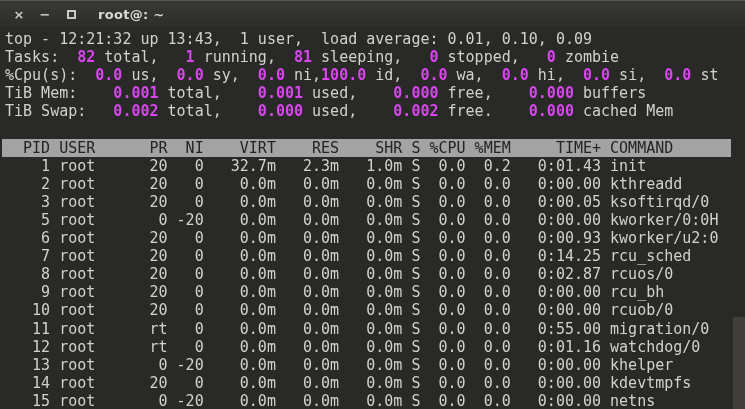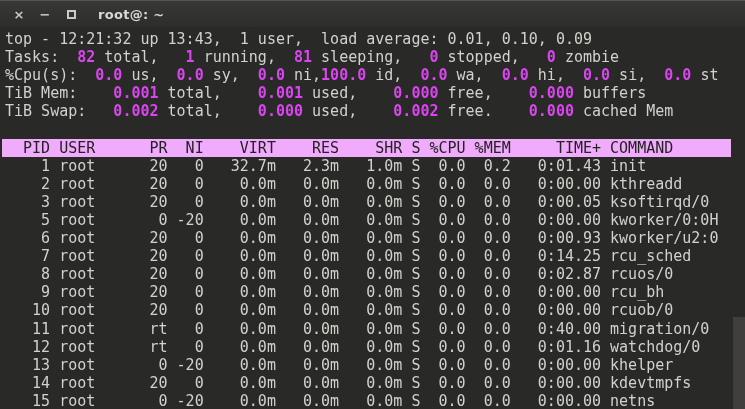--- a/index.html
+++ b/index.html
@@ -34,21 +34,21 @@
     position:absolute;top:27px;left:0;right:0;bottom:0;
     background:#292927;padding:3px 0 1px 5px;box-sizing:border-box;
     overflow:hidden;cursor:text;
   }
   .terminal-line{
     white-space:pre;height:18.1px;line-height:18.1px;
     font-size:15px;color:#d2d2cc;
   }
   .terminal-line .b{font-weight:bold;color:#d946ef;}
   .header-line{
-    background:#f0abfc;color:#232321;
+    background:#a3a3a3;color:#232321;
     width:729px;margin-left:-3px;padding-left:3px;box-sizing:border-box;
   }
   .scrollbar-thumb{
     position:absolute;right:0;bottom:0;width:12px;height:92px;
     background:#403f3d;cursor:pointer;
   }
 </style>
 </head>
 <body>
 
@@ -77,21 +77,21 @@
       <div class="terminal-line header-line">  PID USER      PR  NI    VIRT    RES    SHR S %CPU %MEM     TIME+ COMMAND</div>
       <div class="terminal-line">    1 root      20   0   32.7m   2.3m   1.0m S  0.0  0.2   0:01.43 init</div>
       <div class="terminal-line">    2 root      20   0    0.0m   0.0m   0.0m S  0.0  0.0   0:00.00 kthreadd</div>
       <div class="terminal-line">    3 root      20   0    0.0m   0.0m   0.0m S  0.0  0.0   0:00.05 ksoftirqd/0</div>
       <div class="terminal-line">    5 root       0 -20    0.0m   0.0m   0.0m S  0.0  0.0   0:00.00 kworker/0:0H</div>
       <div class="terminal-line">    6 root      20   0    0.0m   0.0m   0.0m S  0.0  0.0   0:00.93 kworker/u2:0</div>
       <div class="terminal-line">    7 root      20   0    0.0m   0.0m   0.0m S  0.0  0.0   0:14.25 rcu_sched</div>
       <div class="terminal-line">    8 root      20   0    0.0m   0.0m   0.0m S  0.0  0.0   0:02.87 rcuos/0</div>
       <div class="terminal-line">    9 root      20   0    0.0m   0.0m   0.0m S  0.0  0.0   0:00.00 rcu_bh</div>
       <div class="terminal-line">   10 root      20   0    0.0m   0.0m   0.0m S  0.0  0.0   0:00.00 rcuob/0</div>
-      <div class="terminal-line">   11 root      rt   0    0.0m   0.0m   0.0m S  0.0  0.0   0:40.00 migration/0</div>
+      <div class="terminal-line">   11 root      rt   0    0.0m   0.0m   0.0m S  0.0  0.0   0:55.00 migration/0</div>
       <div class="terminal-line">   12 root      rt   0    0.0m   0.0m   0.0m S  0.0  0.0   0:01.16 watchdog/0</div>
       <div class="terminal-line">   13 root       0 -20    0.0m   0.0m   0.0m S  0.0  0.0   0:00.00 khelper</div>
       <div class="terminal-line">   14 root      20   0    0.0m   0.0m   0.0m S  0.0  0.0   0:00.00 kdevtmpfs</div>
       <div class="terminal-line">   15 root       0 -20    0.0m   0.0m   0.0m S  0.0  0.0   0:00.00 netns</div>
     </div>
 
   <div class="scrollbar-thumb"></div>
 
 </div>
 

